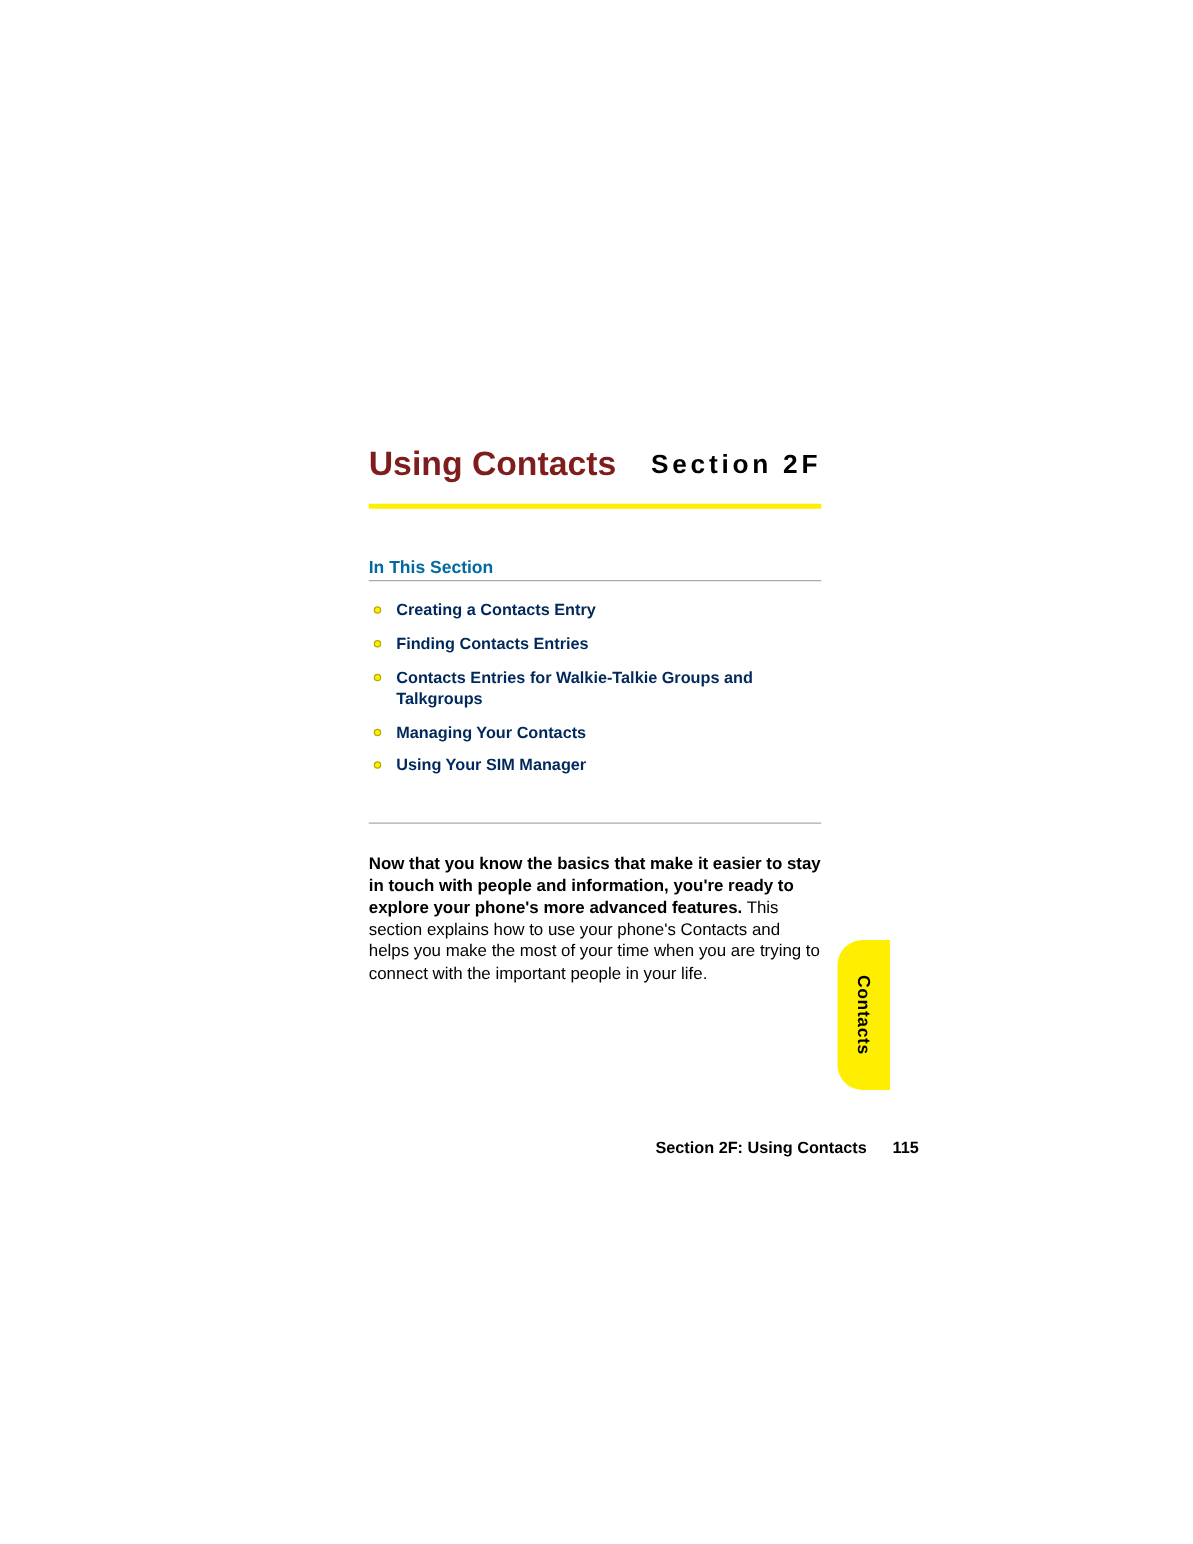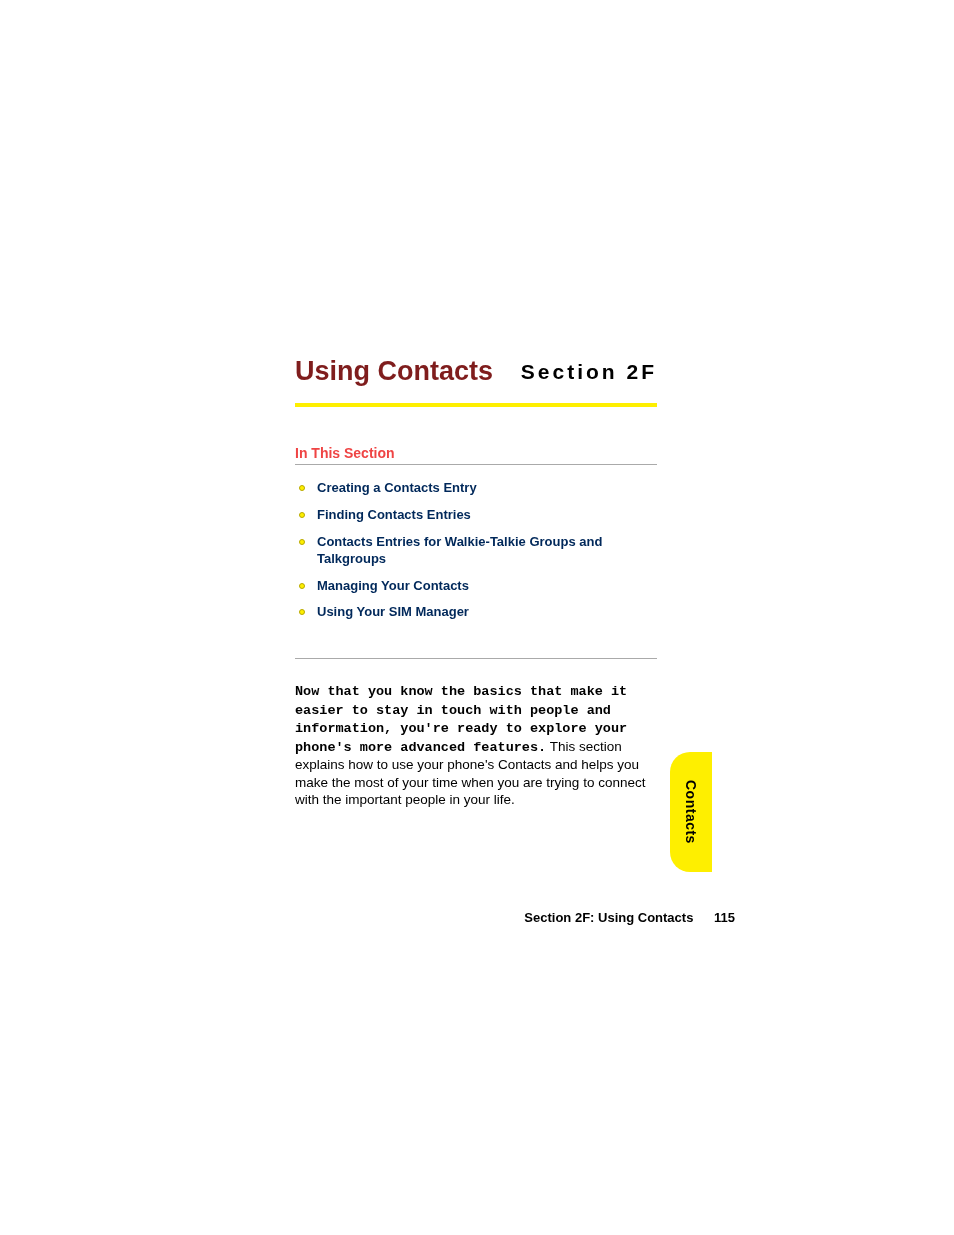--- a/index.html
+++ b/index.html
@@ -2,29 +2,29 @@
 <html><head>
 <meta charset="utf-8">
 <style>
   * { box-sizing: border-box; margin: 0; padding: 0; }
   html, body { width: 954px; height: 1235px; background: #fff; font-family: "Segoe UI", "Helvetica Neue", Arial, sans-serif; color: #000; }
   .page { position: relative; width: 954px; height: 1235px; }
   .content { position: absolute; left: 295px; top: 320px; width: 362px; }
   .section-label { position: absolute; top: 0; right: 0; font-size: 21px; font-weight: 700; letter-spacing: 3px; color: #000; margin-top: 40px; }
   .title { position: absolute; top: 36px; left: 0; font-size: 27px; font-weight: 700; color: #7f1d1d; }
   .title-underline { position: absolute; top: 83px; left: 0; width: 362px; height: 4px; background: #feef00; }
-  .subhead { position: absolute; top: 125px; left: 0; font-size: 14px; font-weight: 700; color: #ef4444; }
+  .subhead { position: absolute; top: 125px; left: 0; font-size: 14px; font-weight: 700; color: #0369a1; }
   .sub-underline { position: absolute; top: 144px; left: 0; width: 362px; height: 1px; background: #aaa; }
   .toc { position: absolute; top: 160px; left: 0; width: 362px; }
   .toc-item { display: flex; align-items: flex-start; margin-bottom: 10px; }
   .bullet { width: 6px; height: 6px; border-radius: 50%; background: #feef00; border: 0.5px solid #b8a800; flex: 0 0 auto; margin-top: 5px; margin-left: 4px; margin-right: 12px; }
   .toc-label { font-size: 13px; font-weight: 700; color: #00285a; line-height: 1.3; }
   .toc-bottom-rule { position: absolute; top: 338px; left: 0; width: 362px; height: 1px; background: #aaa; }
   .body-para { position: absolute; top: 362px; left: 0; width: 362px; font-size: 13.5px; line-height: 1.3; color: #000; }
-  .body-para .bold { font-weight: 700; font-family: Liberation Mono, monospace; }
+  .body-para .bold { font-weight: 700; }
   .tab { position: absolute; right: 242px; top: 752px; width: 42px; height: 120px; background: #feef00; border-top-left-radius: 20px; border-bottom-left-radius: 20px; display: flex; align-items: center; justify-content: center; }
   .tab-text { writing-mode: vertical-rl; font-size: 14px; font-weight: 700; color: #000; letter-spacing: 0.5px; }
   .footer { position: absolute; left: 295px; top: 910px; width: 440px; text-align: right; font-size: 13px; font-weight: 700; color: #000; }
   .footer .page-num { display: inline-block; margin-left: 17px; }
 </style>
 </head>
 <body>
 
 <div class="page">
 

